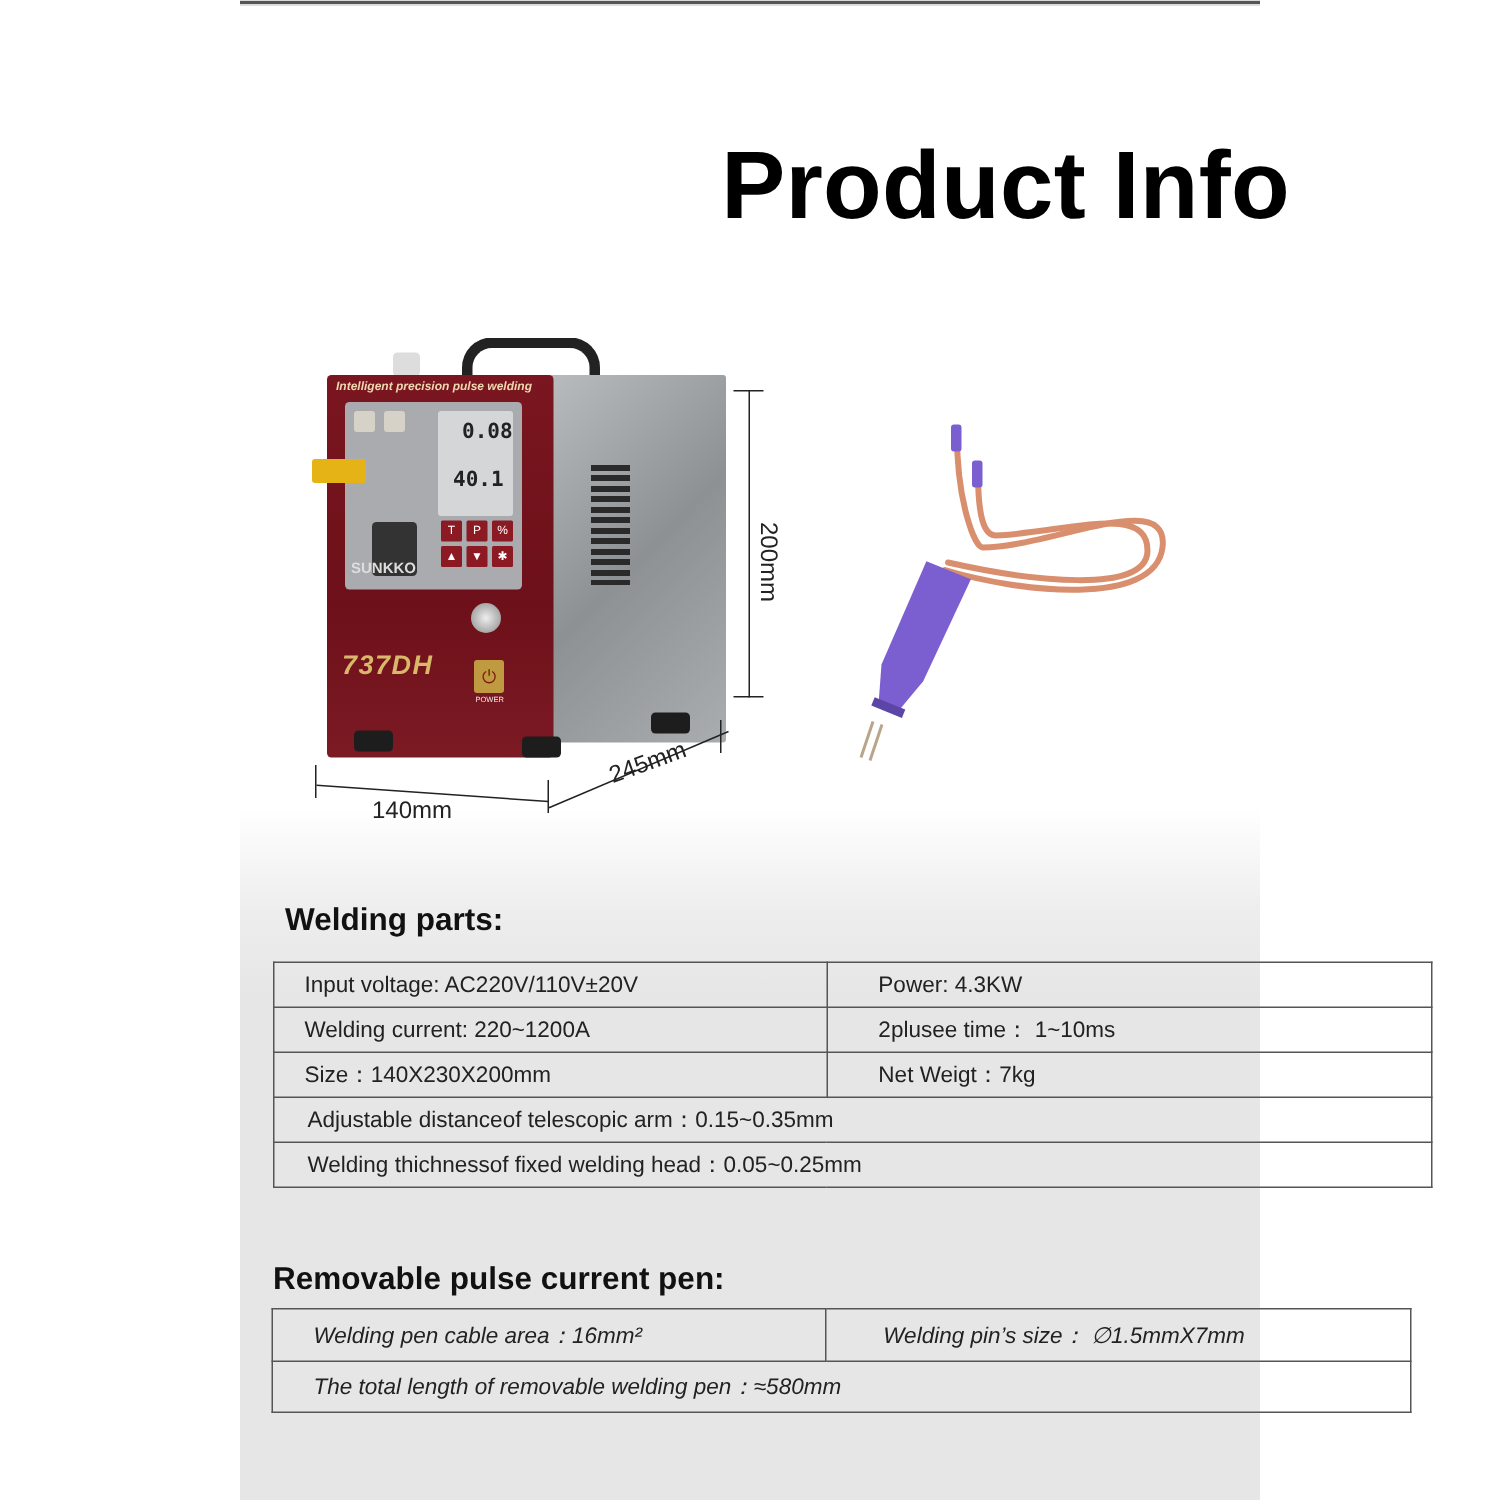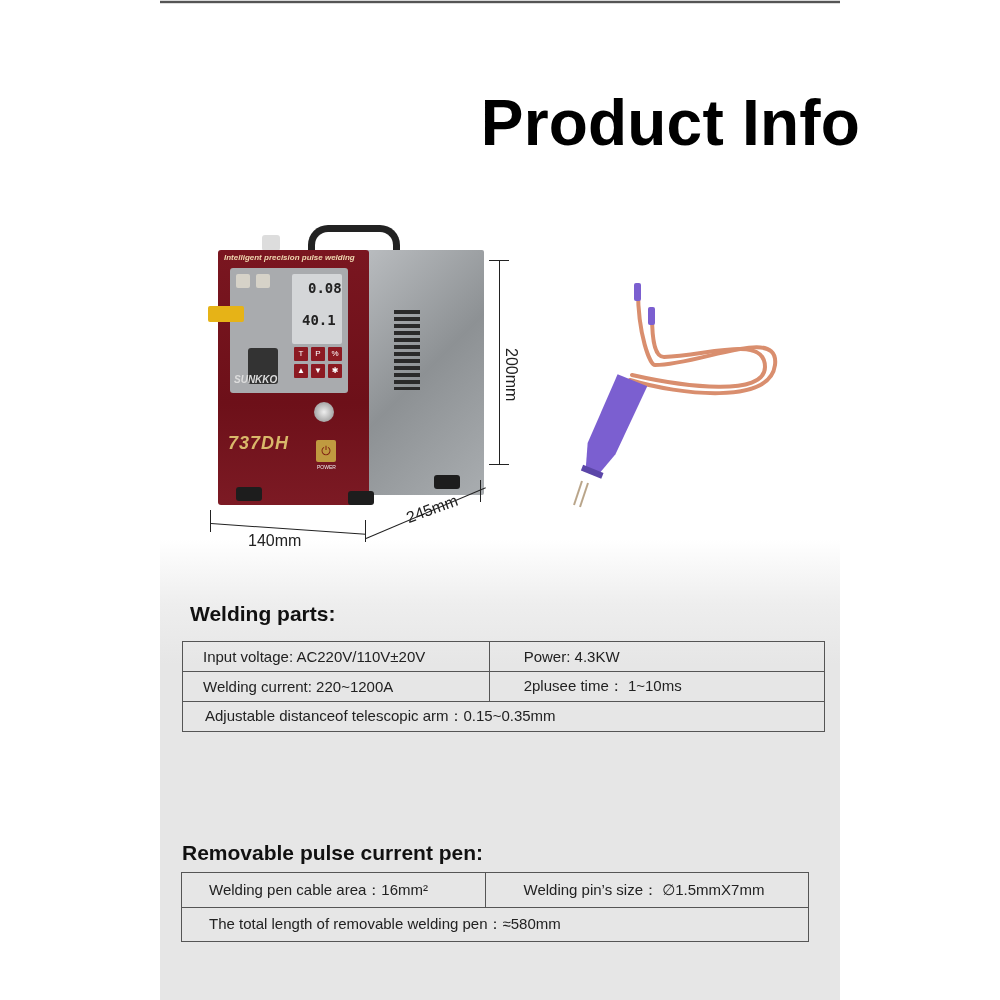--- a/index.html
+++ b/index.html
@@ -17,21 +17,21 @@
   .m-strip{position:absolute;left:14px;top:28px;width:136px;font-size:8px;font-style:italic;font-weight:bold;color:#f0d8b0;white-space:nowrap;overflow:hidden;}
   .m-panel{position:absolute;left:20px;top:44px;width:118px;height:125px;background:#a9abae;border-radius:3px;}
   .m-lcd{position:absolute;left:62px;top:6px;width:50px;height:70px;background:#d4d6d8;border-radius:2px;font-family:"DejaVu Sans Mono",monospace;font-weight:bold;font-size:14px;color:#222;}
   .m-lcd .l1{position:absolute;left:16px;top:6px;}
   .m-lcd .l2{position:absolute;left:10px;top:38px;}
   .m-btns{position:absolute;left:64px;top:79px;width:48px;display:grid;grid-template-columns:repeat(3,14px);gap:3px;}
   .m-btn{height:14px;background:#8c1a22;color:#fff;font-size:8px;text-align:center;line-height:14px;border-radius:1px;}
   .m-term{position:absolute;width:14px;height:14px;background:#d6d2c8;border-radius:2px;}
   .m-yellow{position:absolute;left:-6px;top:96px;width:36px;height:16px;background:#e6b317;border-radius:2px;}
   .m-clamp{position:absolute;left:18px;top:80px;width:30px;height:36px;background:#333;border-radius:3px;}
-  .m-brand{position:absolute;left:10px;top:130px;font-size:10px;font-weight:bold;color:#ddd;font-style:italic;}
+  .m-brand{position:absolute;left:10px;top:130px;font-size:10px;font-weight:bold;color:#ddd;}
   .m-model{position:absolute;left:14px;top:202px;font-size:18px;font-weight:900;font-style:italic;color:#d9b86a;letter-spacing:1px;}
   .m-dial{position:absolute;left:102px;top:180px;width:20px;height:20px;border-radius:50%;background:radial-gradient(#eee,#888);}
   .m-power{position:absolute;left:104px;top:214px;width:20px;height:22px;background:#c09a40;border-radius:2px;color:#7a1a10;font-size:12px;text-align:center;line-height:22px;}
   .m-powerlbl{position:absolute;left:104px;top:238px;font-size:5px;color:#eee;}
   .m-vent{position:absolute;left:184px;top:85px;width:26px;height:80px;background:repeating-linear-gradient(#2a2a2a 0 4px,transparent 4px 7px);}
   .m-foot{position:absolute;top:274px;width:26px;height:14px;background:#1d1d1d;border-radius:3px;}
   
   .dim{position:absolute;background:#222;}
   .dimlabel{position:absolute;font-size:16px;color:#222;}
   
@@ -111,42 +111,49 @@
     <path d="M38 100 L70 100 L66 175 L58 200 L44 200 L36 175 Z" fill="#7b5fd0"></path>
     <rect x="40" y="197" width="22" height="6" fill="#5b46a8"></rect>
   </g>
   <g stroke="#b9a58a" stroke-width="2">
     <line x1="22" y1="206" x2="14" y2="230"></line>
     <line x1="28" y1="208" x2="20" y2="232"></line>
   </g>
 </svg>
 
 <div class="h2" style="left:190px;top:602px;text-align:center;">Welding parts:</div>
-<table class="spec" style="left:182px;top:641px;width:643px;">
+<table class="spec" style="left:182px;top:641px;width:773px;">
   <colgroup>
       <col style="width:307px">
       <col style="width:336px">
     </colgroup>
   <tbody>
       <tr>
     <td>Input voltage:   AC220V/110V±20V</td>
     <td style="padding-left:34px">Power:   4.3KW</td>
   </tr>
   <tr>
     <td>Welding current:   220~1200A</td>
     <td style="padding-left:34px">2plusee time：   1~10ms</td>
   </tr>
   <tr>
+    <td>Size：140X230X200mm</td>
+    <td style="padding-left:34px">Net Weigt：7kg</td>
+  </tr>
+  <tr>
     <td colspan="2" style="padding-left:22px">Adjustable distanceof telescopic arm：0.15~0.35mm</td>
+  </tr>
+  <tr>
+    <td colspan="2" style="padding-left:22px">Welding thichnessof fixed welding head：0.05~0.25mm</td>
   </tr>
 </tbody>
   </table>
 
 <div class="h2" style="left:182px;top:841px;">Removable pulse current pen:</div>
-<table class="spec" style="left:181px;top:872px;width:628px;">
+<table class="spec" style="left:181px;top:872px;width:760px;font-style:italic;">
   <colgroup>
       <col style="width:312px">
       <col style="width:330px">
     </colgroup>
   <tbody>
       <tr>
     <td style="height:34px;padding-left:27px">Welding pen cable area：16mm²</td>
     <td style="height:34px;padding-left:38px">Welding pin’s  size：  ∅1.5mmX7mm</td>
   </tr>
   <tr>

